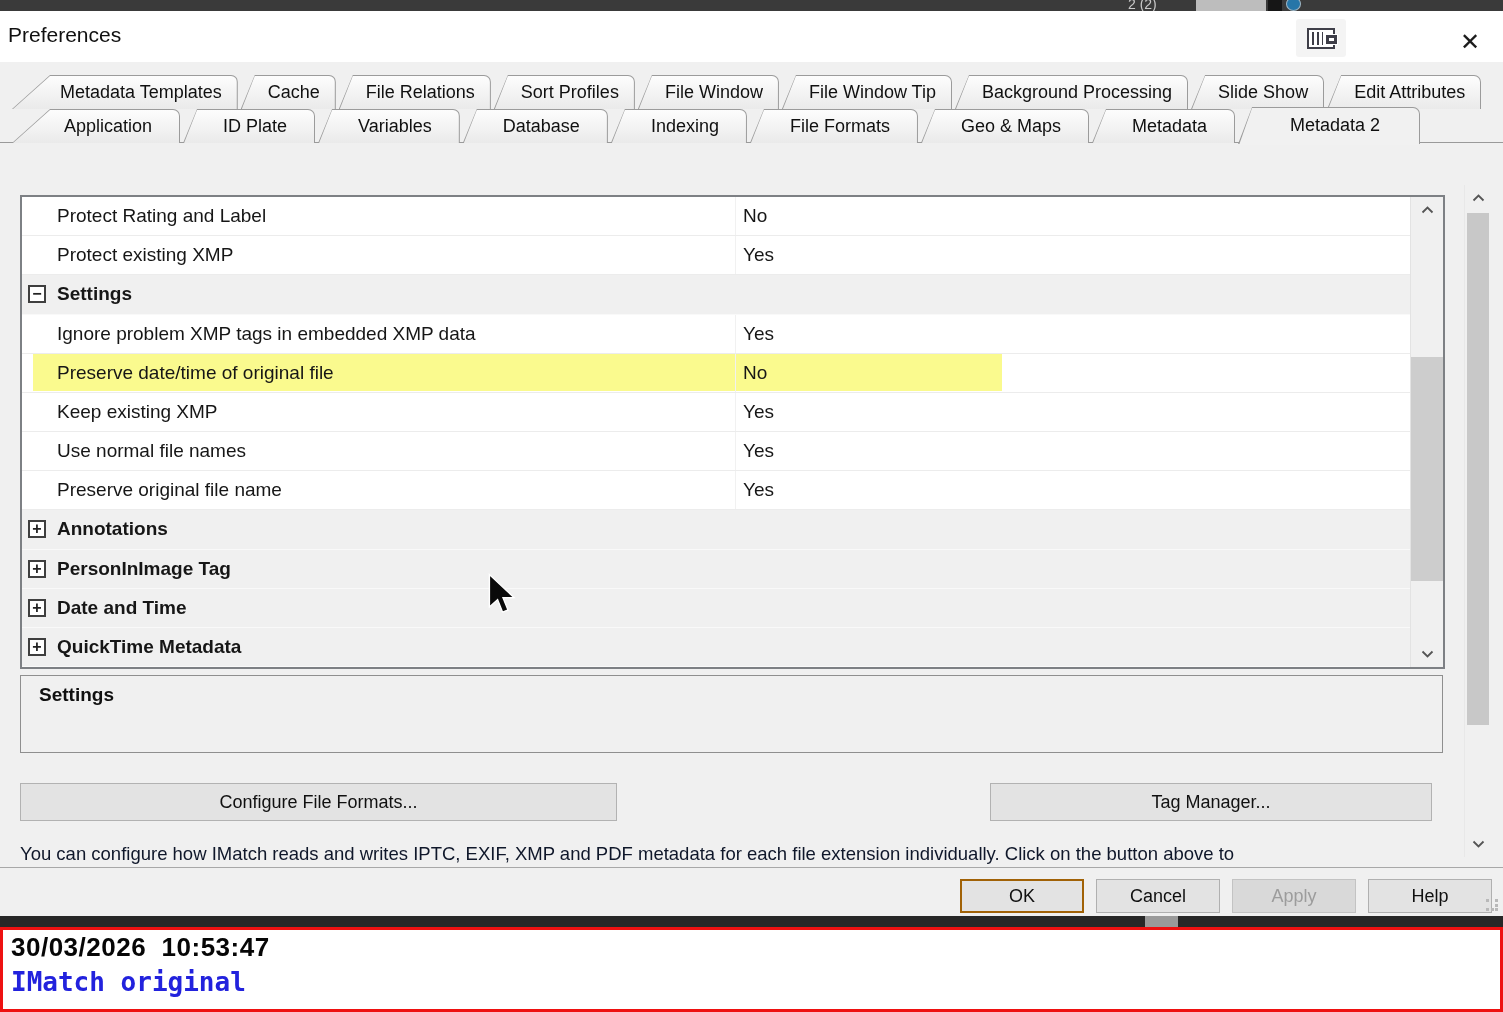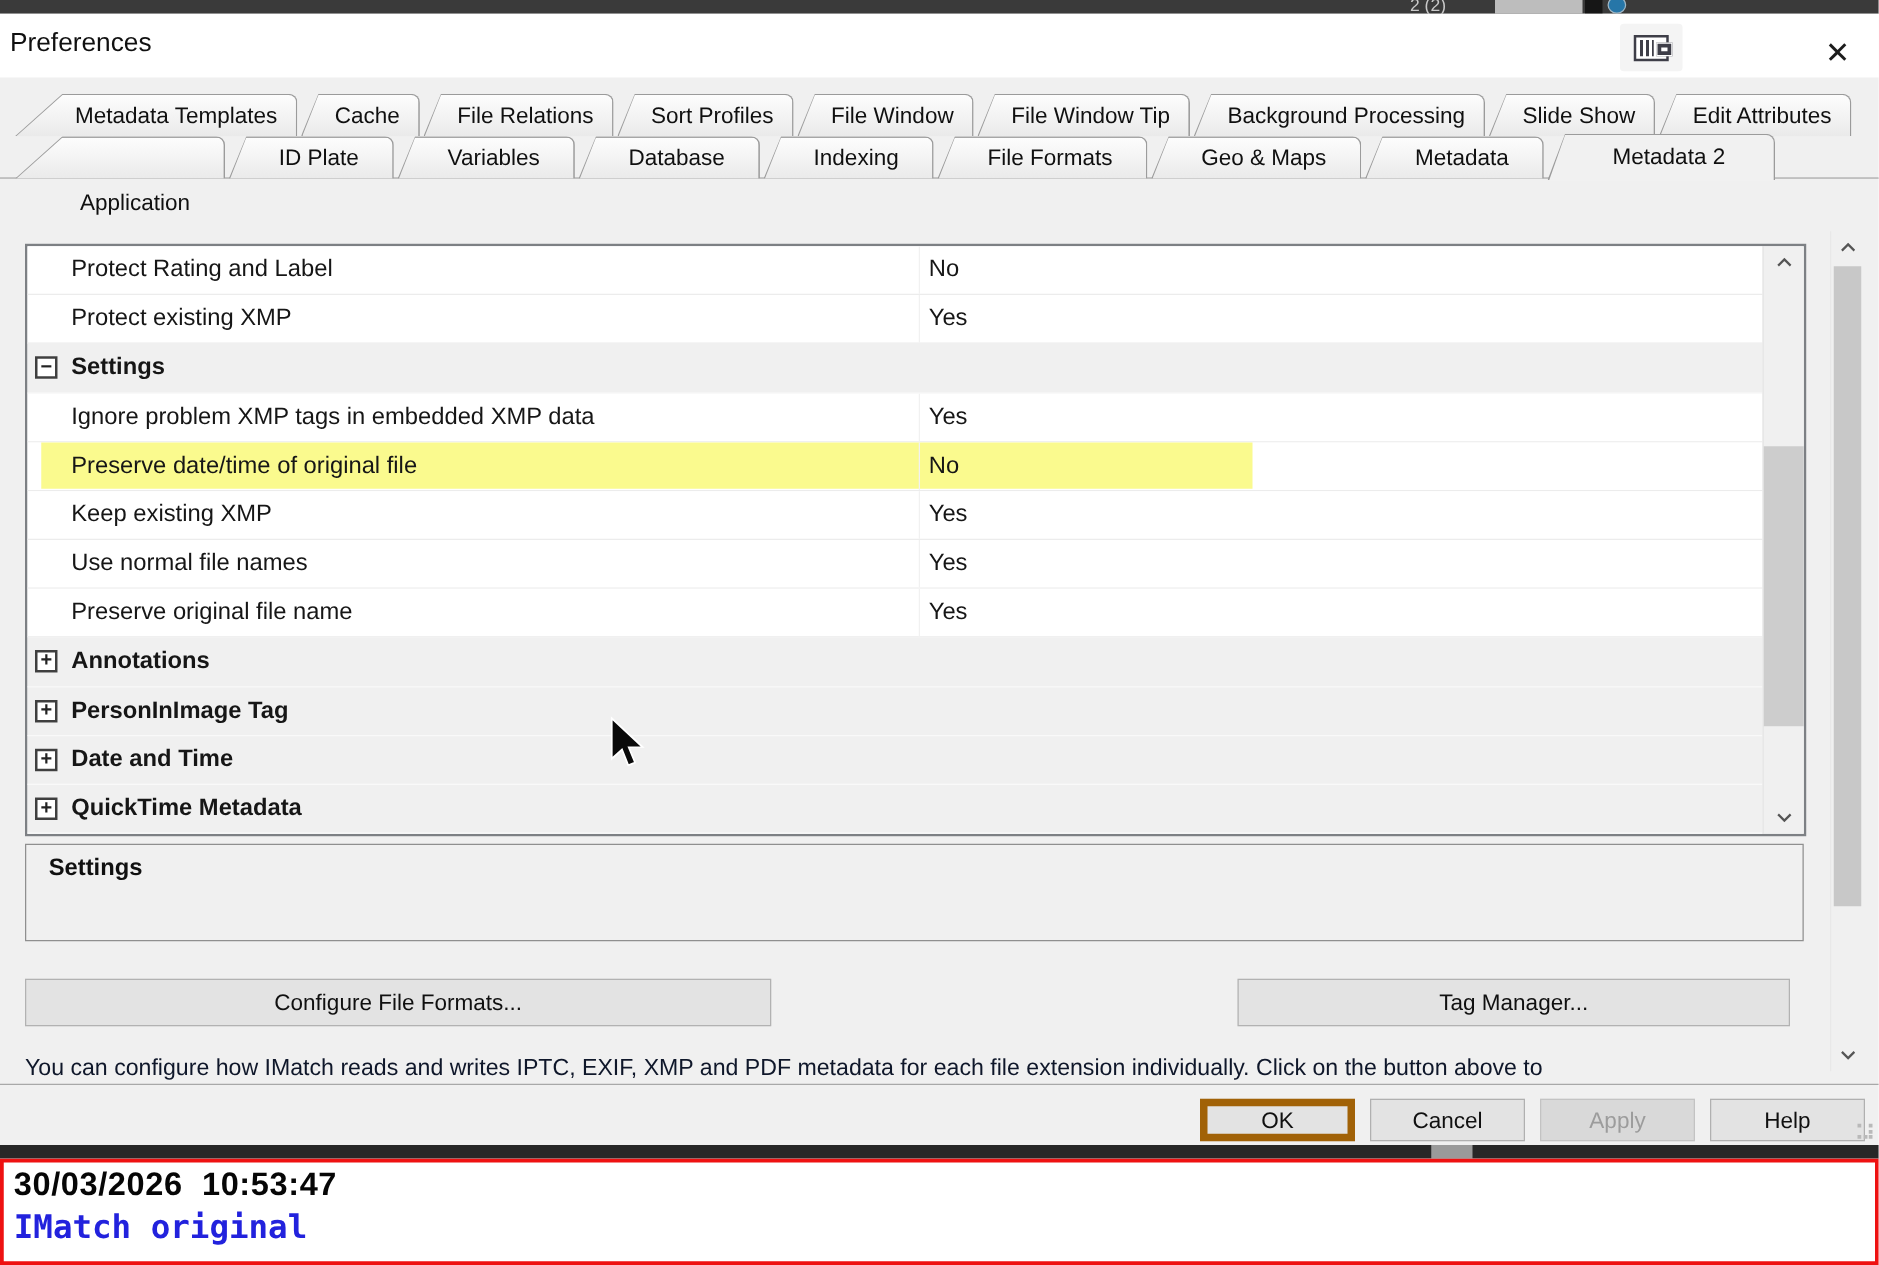--- a/index.html
+++ b/index.html
@@ -37,21 +37,21 @@
   .tab .skin { position:absolute; inset:0; background:#9b9b9b;
                clip-path:polygon(14px 0, 100% 0, 100% 100%, 0 100%); border-radius:0 7px 0 0; }
   .tab .face { position:absolute; inset:1px 1px 0 1px; background:linear-gradient(#fdfdfd,#eaeaea);
                clip-path:polygon(13px 0, 100% 0, 100% 100%, 0 100%); border-radius:0 6px 0 0; }
   .tab .lbl { position:relative; z-index:1; display:block; line-height:34px; font-size:18px; color:#101010; }
   .row1 .lbl { padding:0 16px 0 27px; }
   .row2 .lbl { padding:0 28px 0 40px; }
   .tab:first-child .skin { clip-path:polygon(38px 0, 100% 0, 100% 100%, 0 100%); }
   .tab:first-child .face { clip-path:polygon(37px 0, 100% 0, 100% 100%, 0 100%); }
   .row1 .tab:first-child .lbl { padding-left:48px; }
-  .row2 .tab:first-child .lbl { padding-left:52px;margin-top:36px; }
+  .row2 .tab:first-child .lbl { padding-left:52px; }
   .tab.sel { z-index:3; height:37px; margin-top:-2px; }
   .tab.sel .face { background:#f1f1f1; bottom:-1px; }
   .tab.sel .lbl { line-height:37px; padding:0 40px 0 52px; }
   .tabline { position:absolute; left:0; top:80px; width:1503px; height:1px; background:#9a9a9a; }
 
   
   .content { position:absolute; left:0; top:143px; width:1503px; height:725px; background:#f0f0f0; }
 
   
   .grid { position:absolute; left:20px; top:52px; width:1425px; height:474px; background:#fff; border:2px solid #7d8084; }
@@ -88,21 +88,21 @@
   .btn-tm { left:990px; width:442px; }
 
   .helptext { position:absolute; left:20px; top:700px; width:1440px; height:24px; overflow:hidden; font-size:18.5px; color:#0f172a; white-space:nowrap; }
   .bottomline { position:absolute; left:0; top:724px; width:1503px; height:1px; background:#a8a8a8; }
 
   
   .footer { position:absolute; left:0; top:868px; width:1503px; height:48px; background:#f0f0f0; }
   .btnrow { position:absolute; left:960px; top:11px; display:flex; gap:12px; }
   .fbtn { width:124px; height:34px; background:#e3e3e3; border:1px solid #b0b0b0;
           font-family:"Liberation Sans",sans-serif; font-size:18px; color:#101010; cursor:default; }
-  .fbtn.default { border:6px solid #a16207;text-align:center; }
+  .fbtn.default { border:2px solid #a16207;text-align:center; }
   .fbtn.disabled { background:#d9d9d9; border:1px solid #c3c3c3; color:#9c9c9c; }
   .grip { position:absolute; right:3px; bottom:3px; width:14px; height:14px; }
   .grip::before { content:""; position:absolute; left:0; top:0; width:3px; height:3px; background:#b9b9b9;
                   box-shadow:5px 9px #b9b9b9, 9px 9px #b9b9b9, 0 9px #b9b9b9, 9px 5px #b9b9b9, 9px 0 #b9b9b9; }
 
   
   .darkstrip { position:absolute; left:0; top:916px; width:1503px; height:11px; background:#272727; }
   .ds-frag { position:absolute; left:1145px; top:0; width:33px; height:11px; background:#9a9a9a; }
   .statuspanel { position:absolute; left:0; top:927px; width:1503px; height:85px; background:#fff; border:3px solid #ee1111; }
   .st-date { position:absolute; left:8px; top:2px; font-size:26px; font-weight:700; color:#060606; white-space:pre; letter-spacing:.5px; }

